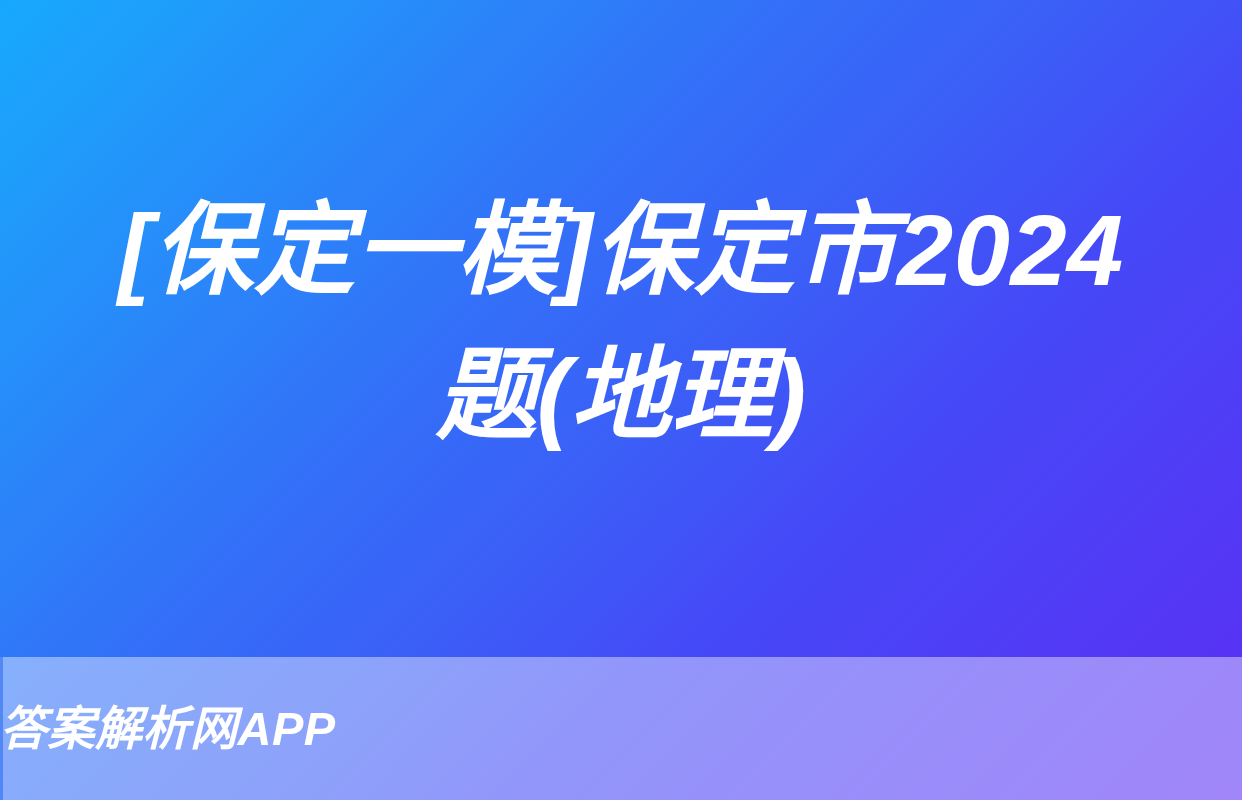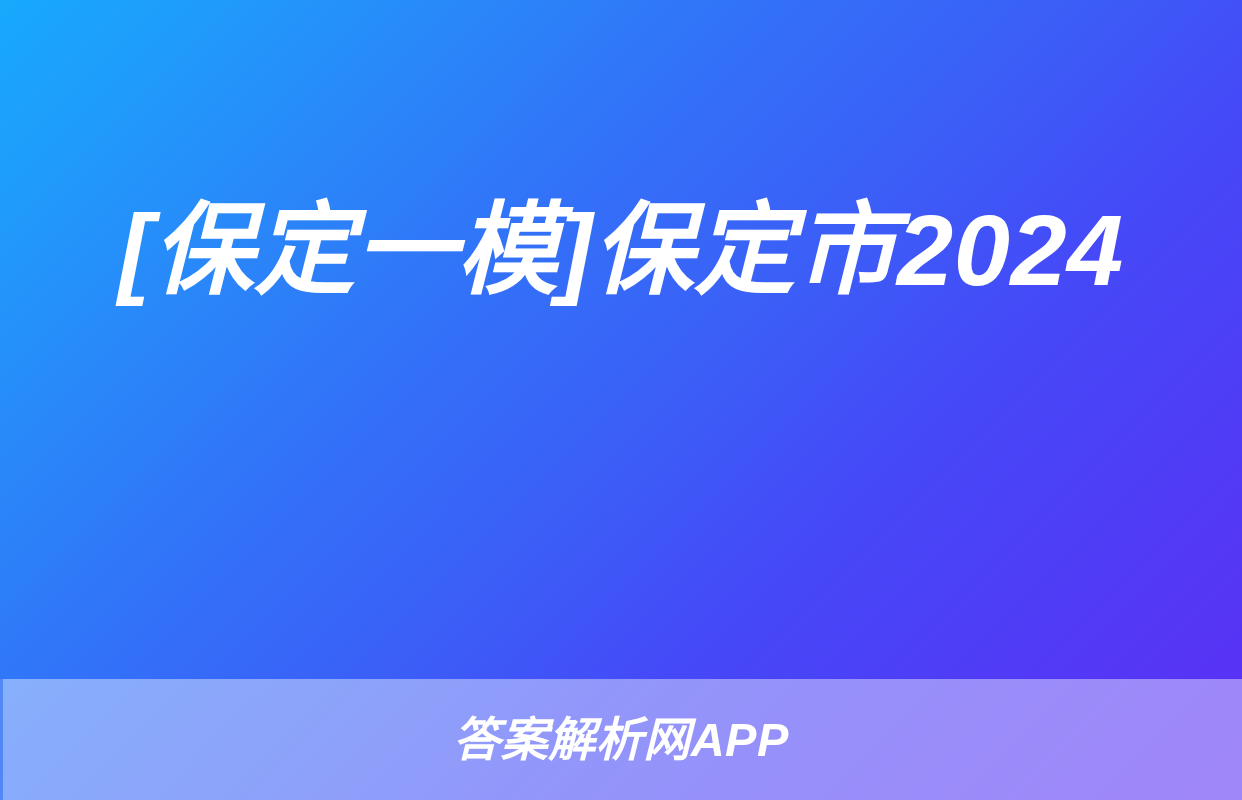--- a/index.html
+++ b/index.html
@@ -60,25 +60,25 @@
   .title-line.full {
     letter-spacing: 0.5px;
   }
 
   
   .banner {
     position: absolute;
     left: 0;
     right: 0;
     bottom: 0;
-    height: 121px;
+    height: 143px;
     background: rgba(255, 255, 255, 0.42);
     display: flex;
     align-items: center;
-    justify-content: center;
+    justify-content: flex-start;
     box-sizing: border-box;
   }
 
   .banner-text {
     color: #ffffff;
     font-size: 47px;
     font-weight: 700;
     font-style: italic;
     letter-spacing: 0.5px;
     line-height: 1;
@@ -95,20 +95,21 @@
     background: rgba(38, 104, 243, 0.55);
   }
 </style>
 </head>
 <body>
 
 <div id="poster">
 
   <div class="title-block">
     <span class="title-line full">[保定一模]保定市2024</span>
+    <span class="title-line">题(地理)</span>
   </div>
 
   <div class="banner">
     <span class="banner-edge"></span>
     <span class="banner-text">答案解析网APP</span>
   </div>
 
 </div>
 
 </body></html>

